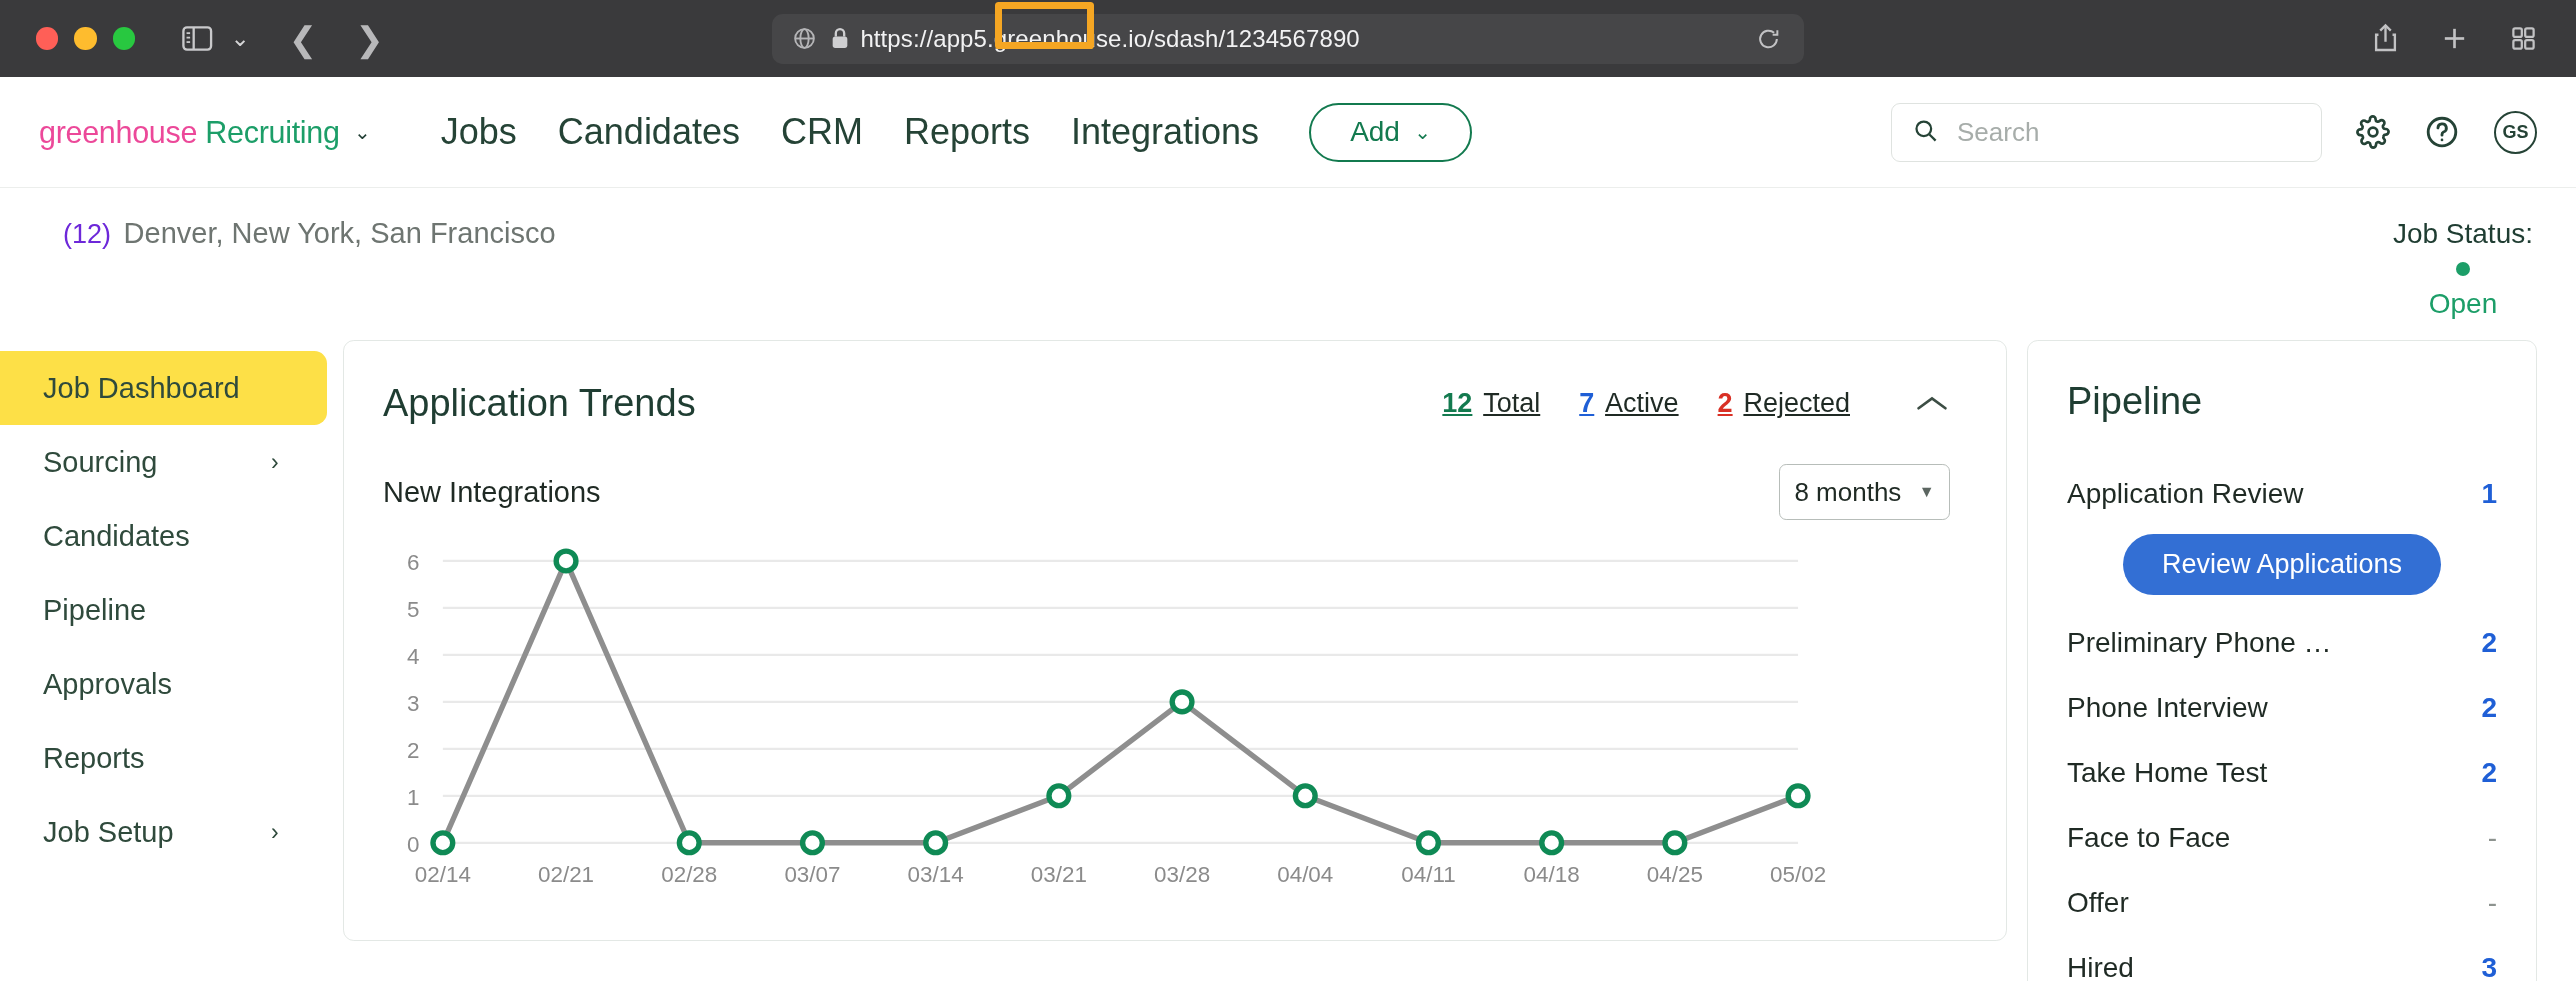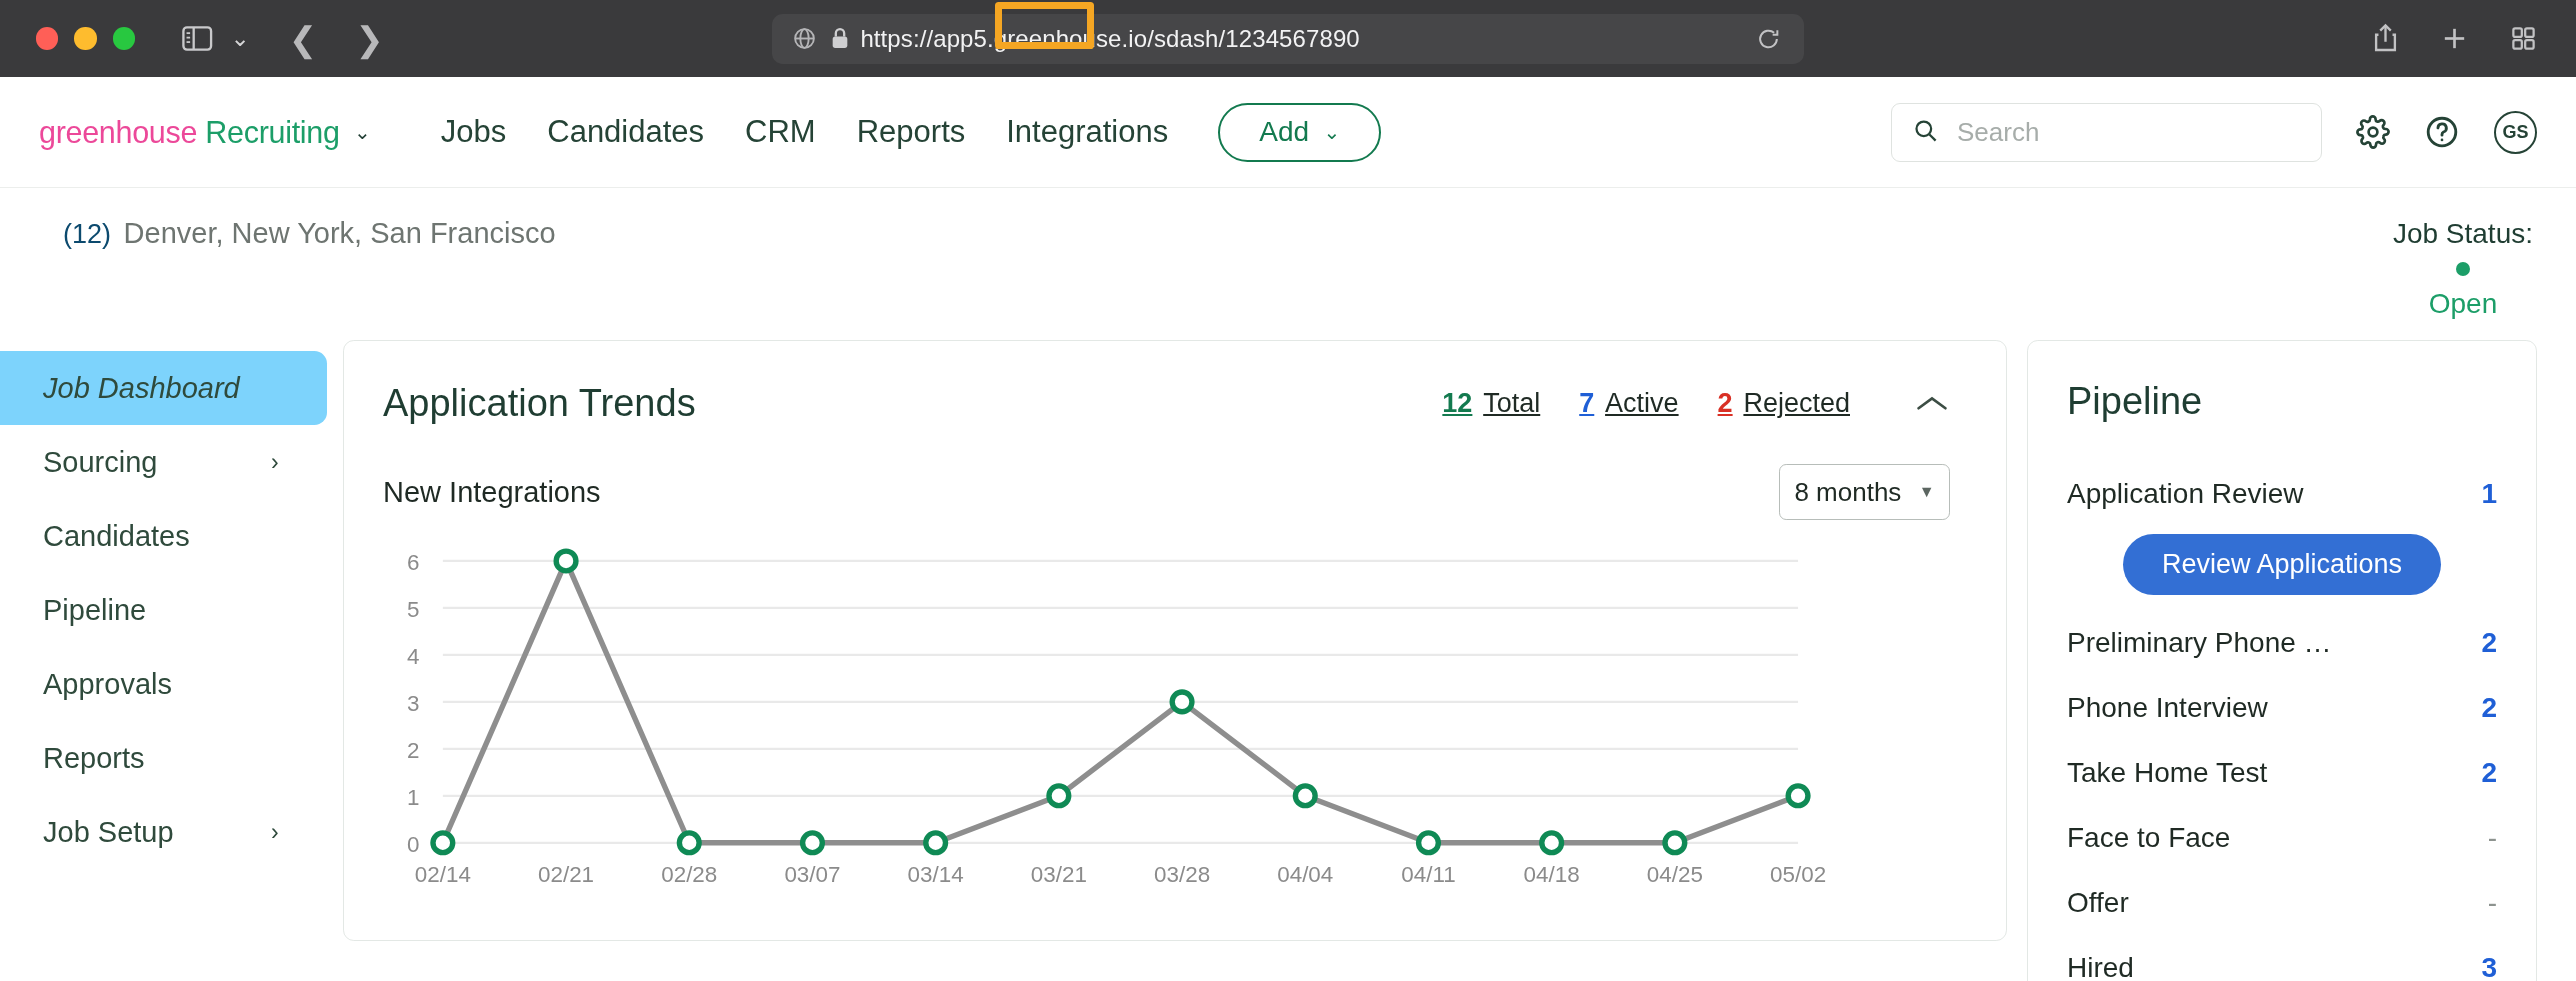--- a/index.html
+++ b/index.html
@@ -80,21 +80,21 @@
     padding: 0 39px;
     background: #fff;
   }
   .logo { display: flex; align-items: center; gap: 14.4px; }
   .logo-text { font-size: 30.5px; letter-spacing: -0.3px; }
   .logo-gh { color: #ec4899; }
   .logo-rec { color: #1c9e68; }
   .logo-caret { color: #1f3d32; font-size: 20px; }
 
   .nav-links { display: flex; align-items: center; gap: 41px; margin-left: 70px; }
-  .nav-link { font-size: 31px; color: #254336; white-space: nowrap; }
+  .nav-link { font-size: 36px; color: #254336; white-space: nowrap; }
 
   .add-btn {
     margin-left: 50px;
     border: 2.7px solid #137a4f;
     color: #137a4f;
     border-radius: 36px;
     height: 59px;
     padding: 0 39px;
     display: flex; align-items: center; gap: 14.4px;
     font-size: 28px;
@@ -132,21 +132,21 @@
     padding: 29px 43px 0 43px;
   }
   .page-title {
     font-family: "Liberation Serif", serif;
     font-size: 77px;
     color: #1f3d32;
     letter-spacing: -0.9px;
     line-height: 1;
   }
   .title-meta { margin-left: 20px; display: flex; align-items: baseline; gap: 12.6px; }
-  .title-count { font-size: 27px; color: #0c4a6e; }
+  .title-count { font-size: 27px; color: #6d28d9; }
   .title-locs { font-size: 29px; color: #6e7571; }
   .job-status {
     margin-left: auto;
     font-size: 28px; color: #1f3d32;
     display: flex; align-items: center; gap: 12px; flex-direction: column;
   }
   .status-dot { width: 14.4px; height: 14.4px; border-radius: 50%; background: #1c9e68; display:inline-block; }
   .status-val { color: #1c9e68; }
 
   
@@ -154,21 +154,21 @@
 
   .sidebar { width: 327px; flex-shrink: 0; padding-top: 10.8px; }
   .side-item {
     height: 74px;
     display: flex; align-items: center;
     padding: 0 43px;
     font-size: 29px; color: #2f4a3c;
     border-radius: 0 12.6px 12.6px 0;
     justify-content: space-between;
   }
-  .side-item.active { background: #7dd3fc; font-style: italic; }
+  .side-item.active { background: #fde047; }
   .side-chev { font-size: 23px; color: #2f4a3c; margin-right: 5.4px; }
 
   .main-col { flex: 1; padding: 0 20px 0 16px; }
 
   .card {
     border: 1.8px solid #e3e8e5;
     border-radius: 10.8px;
     background: #fff;
   }
 

